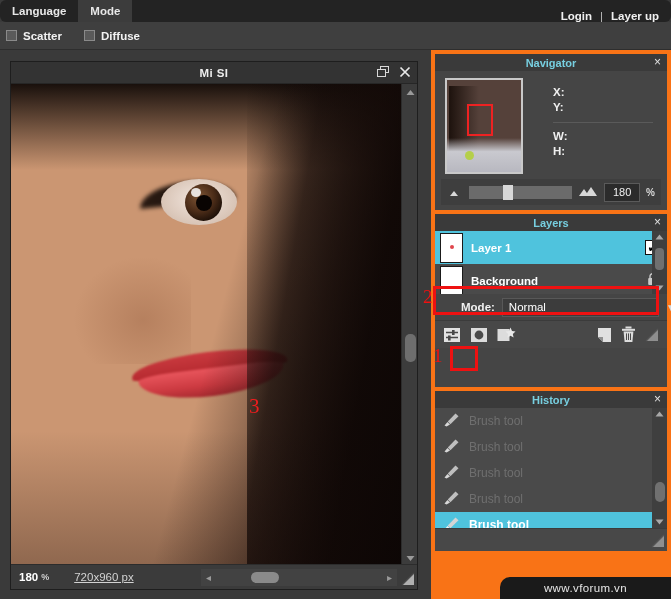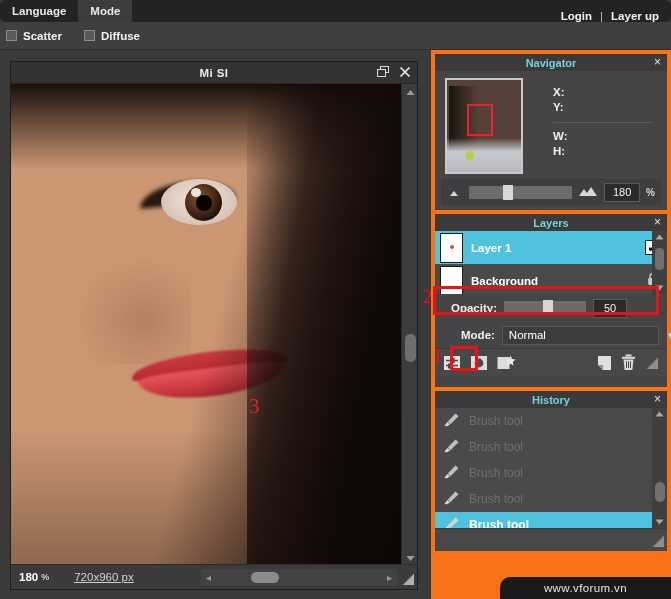--- a/index.html
+++ b/index.html
@@ -538,27 +538,20 @@
           </div>
           <div class="ls-thumb"></div>
           <div class="sb-arrow" style="bottom:0;left:0;width:15px;height:12px;">
             <svg width="9" height="6" viewBox="0 0 9 6">
                 <path d="M4.5 5.5 L0.5 0.5 L8.5 0.5 Z" fill="#a8a8a8"></path>
               </svg>
           </div>
         </div>
       </div>
 
-      <div class="opacity-row">
-        <span class="row-label">Opacity:</span>
-        <div class="opacity-track">
-          <div class="slider-thumb" style="left:47%;"></div>
-        </div>
-        <div class="numbox" style="width:34px;">50</div>
-      </div>
 
       <div class="mode-row">
         <span class="row-label">Mode:</span>
         <div class="mode-select">
           <span>Normal</span>
           <span class="mode-caret">▼</span>
         </div>
       </div>
 
       <div class="layer-toolbar">

